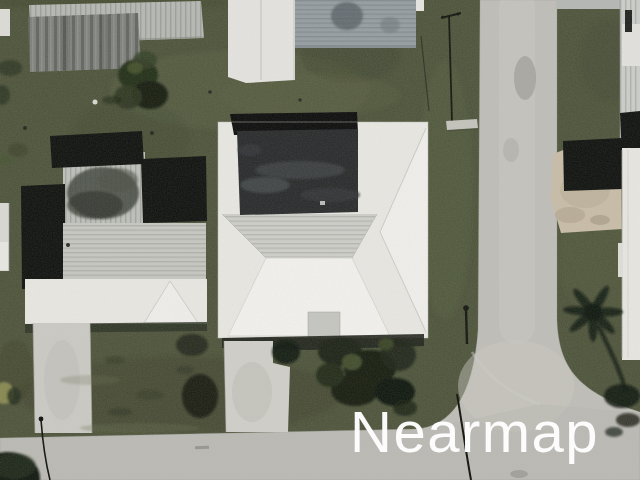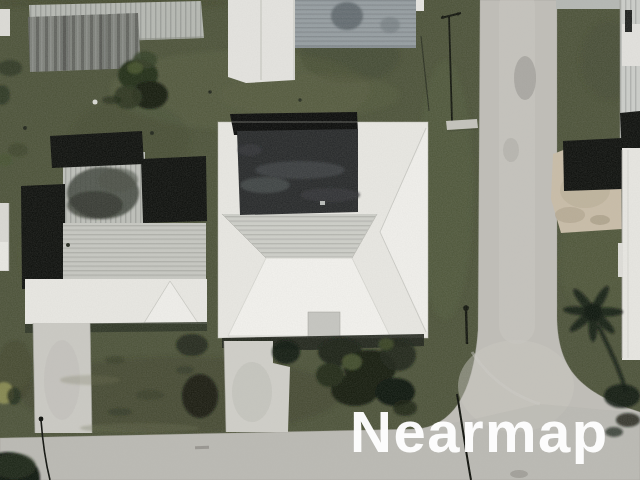--- a/index.html
+++ b/index.html
@@ -3,21 +3,21 @@
 <meta charset="utf-8">
 <style>
   html,body{margin:0;padding:0;background:#222;}
   .stage{
     position:relative;width:640px;height:480px;overflow:hidden;
     background:#4d5339;filter:saturate(.95);
   }
   .stage svg{position:absolute;left:0;top:0;display:block;}
   .watermark{
     position:absolute;left:350px;top:403px;
-    font-family:"Liberation Sans",sans-serif;font-weight:700;
+    font-family:"Liberation Sans",sans-serif;font-weight:400;
     font-size:58px;line-height:1;letter-spacing:1.5px;
     color:#ffffff;opacity:.97;white-space:nowrap;user-select:none;
   }
 </style>
 </head>
 <body>
 
 <div class="stage">
 <svg width="640" height="480" viewBox="0 0 640 480">
   <defs>

